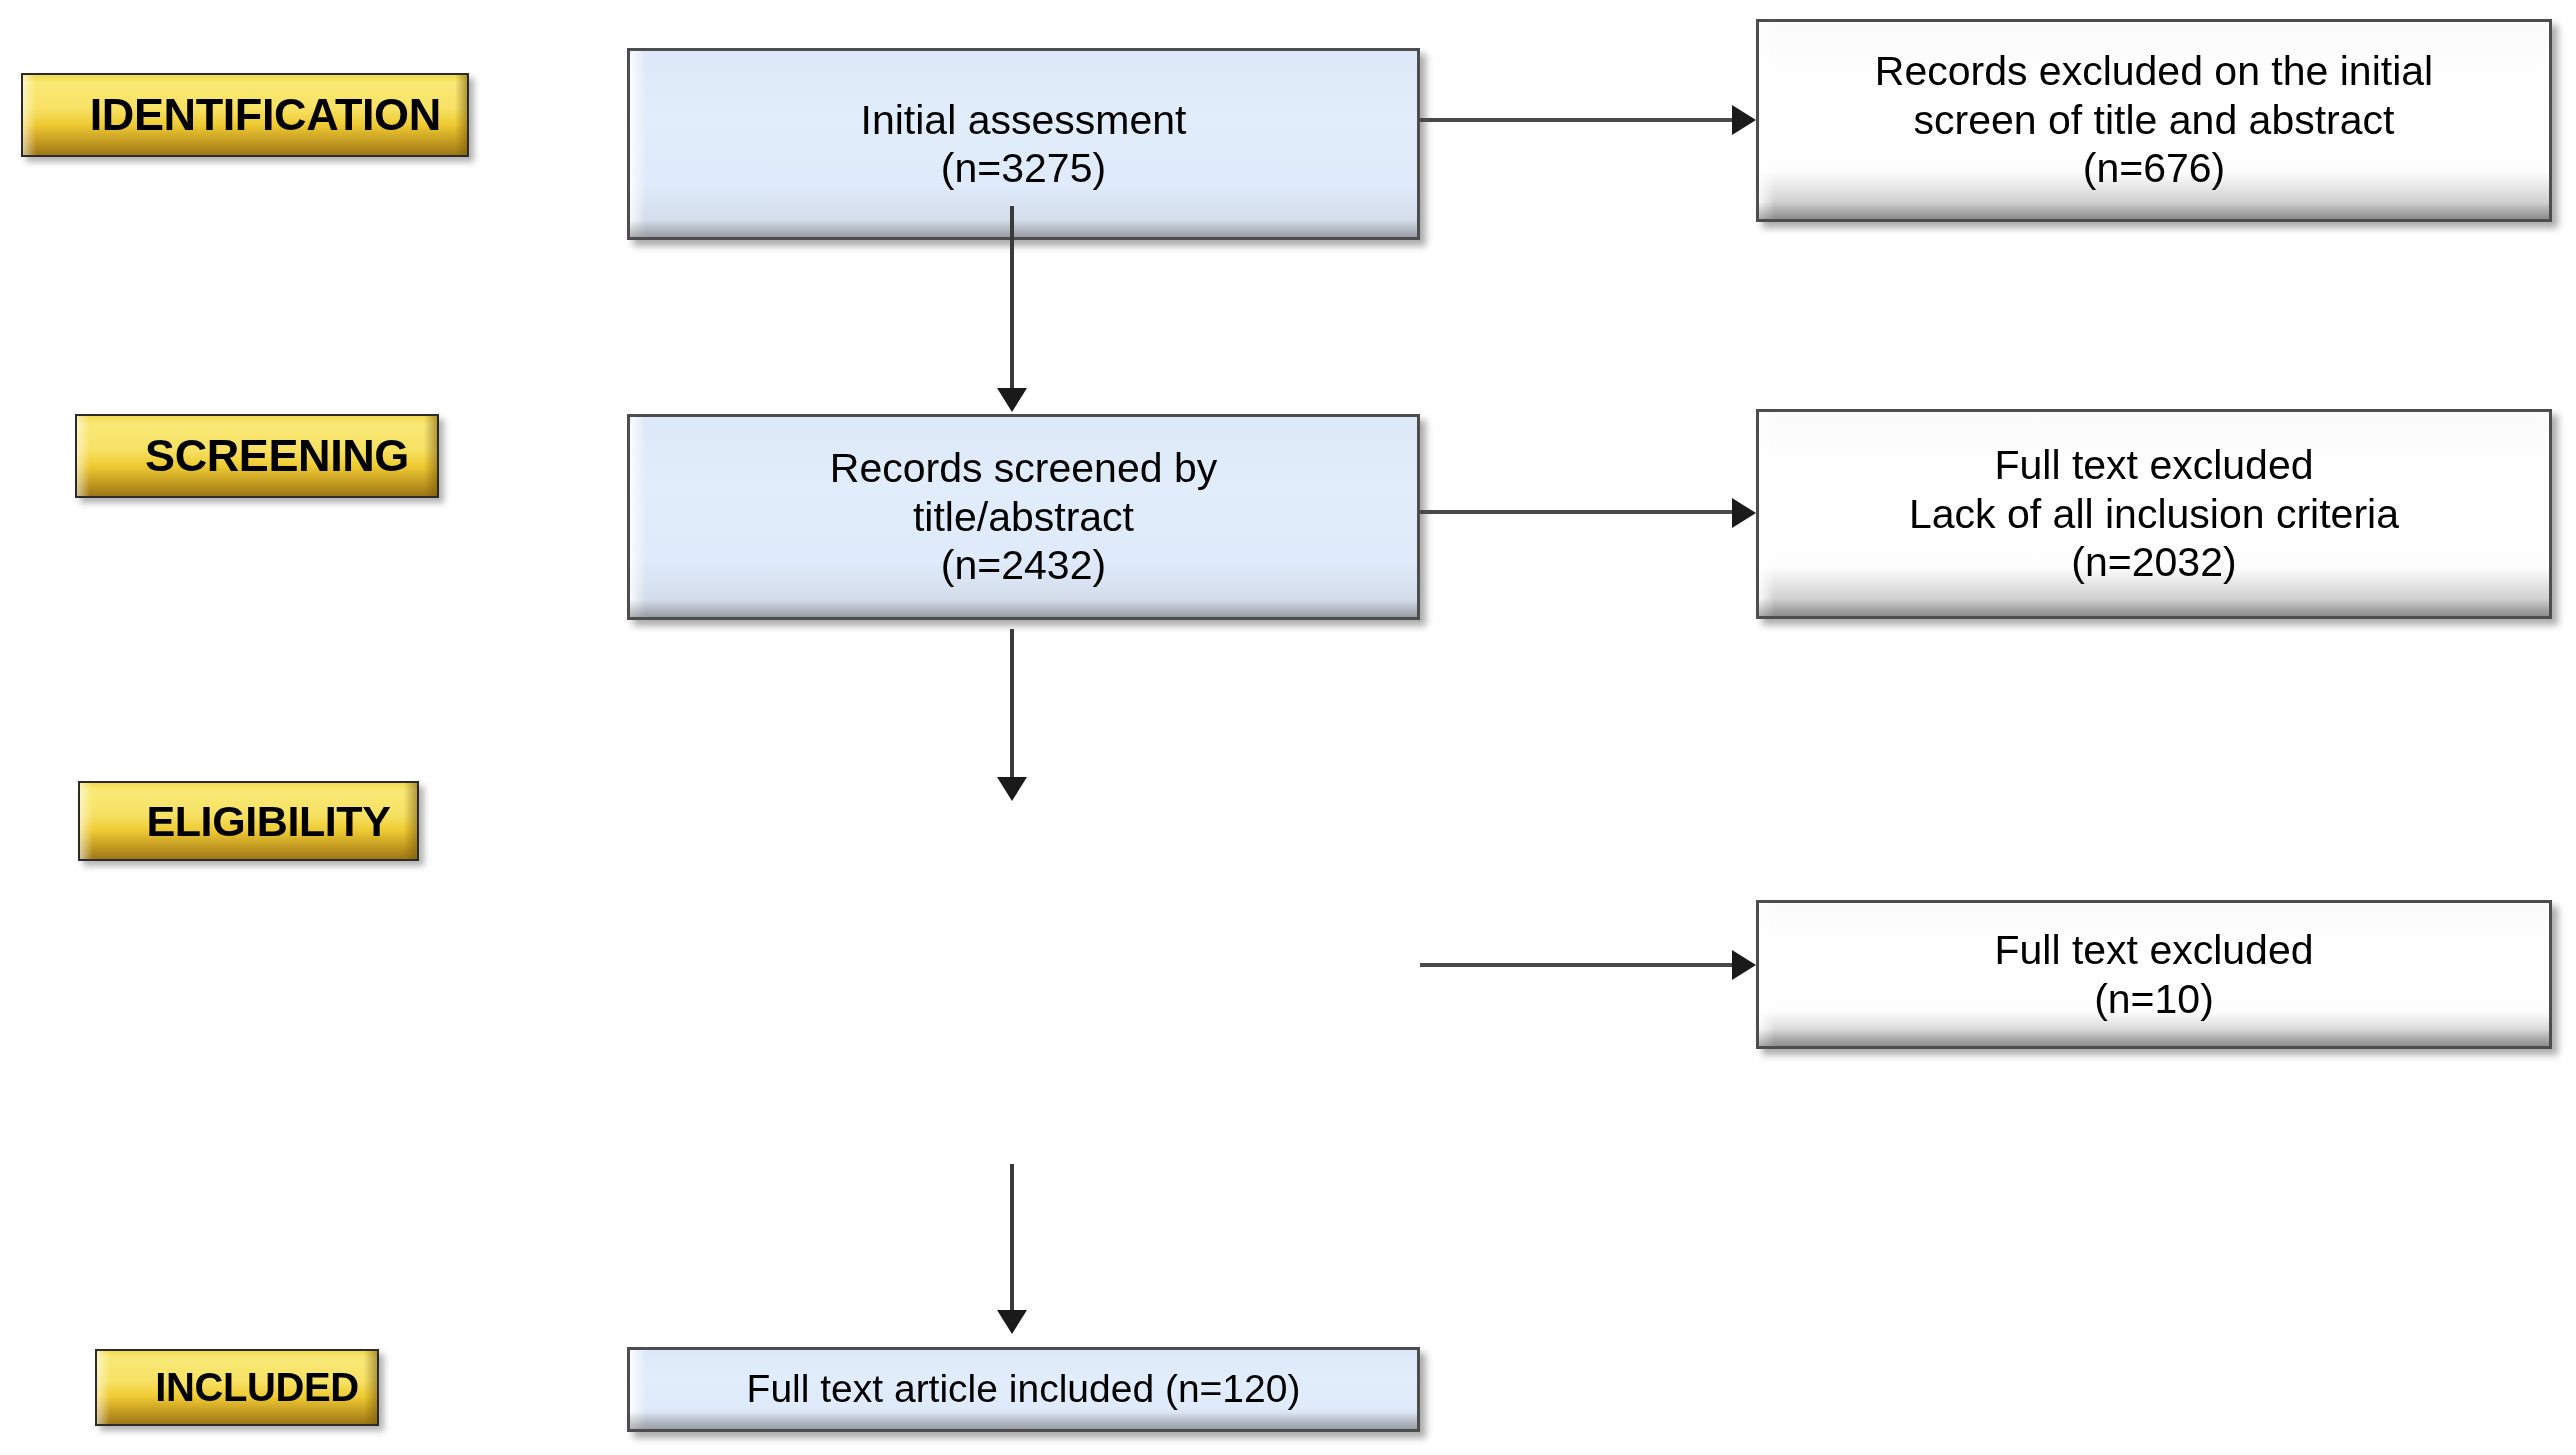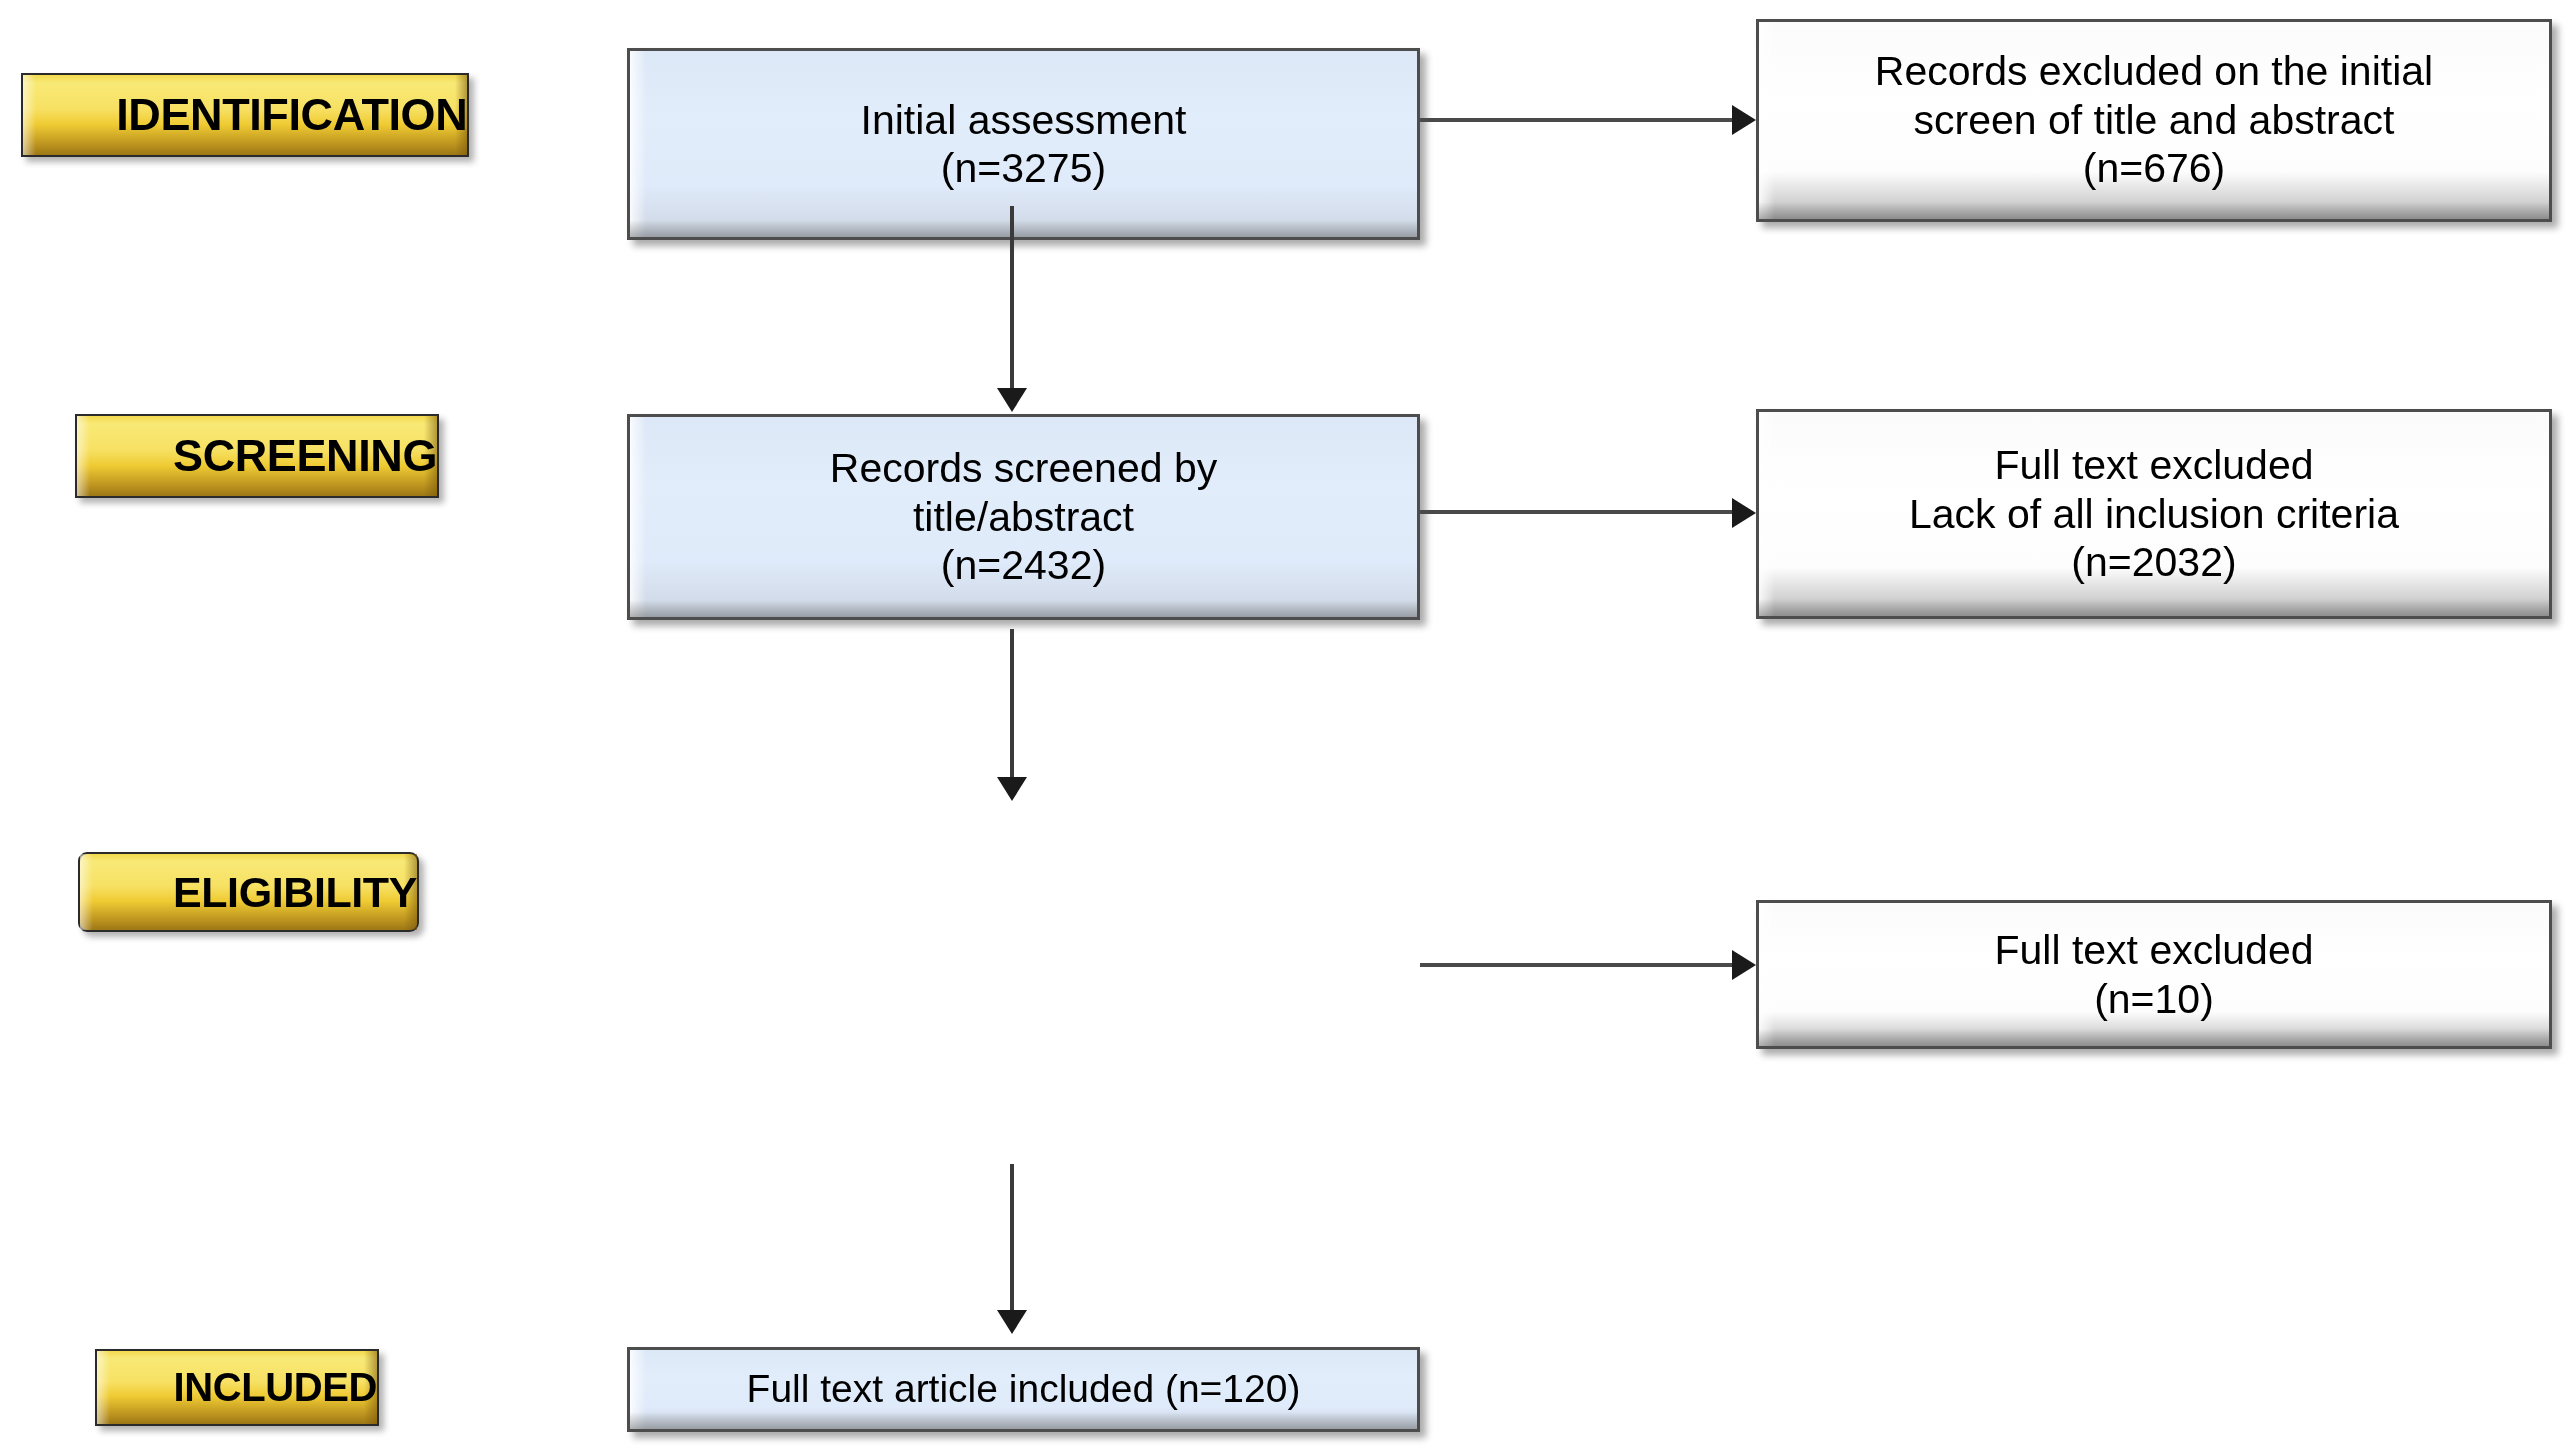--- a/index.html
+++ b/index.html
@@ -26,21 +26,21 @@
     background:
       linear-gradient(to bottom,
         #f3d94e 0%,
         #f8e976 10%,
         #f7e164 42%,
         #efcb33 62%,
         #c39a21 84%,
         #9d7715 100%);
     display: flex;
     align-items: center;
-    justify-content: flex-end;
+    justify-content: center;
     box-shadow: 5px 5px 6.4px rgba(0,0,0,0.30);
     padding-left: 40px;
   }
   .stage-banner::before {
     
     content: "";
     position: absolute;
     left: 0; top: 0; bottom: 0;
     width: 12.8px;
     background: linear-gradient(to right, rgba(255,255,255,0.55), rgba(255,255,255,0));
@@ -141,21 +141,21 @@
 <div id="canvas">
 
   <div class="stage-banner" style="left:21.3px; top:73px; width:448px; height:84px;">
     <span class="stage-banner-label" style="font-size:45px;">IDENTIFICATION</span>
   </div>
 
   <div class="stage-banner" style="left:75px; top:414px; width:364px; height:84px;">
     <span class="stage-banner-label" style="font-size:45px;">SCREENING</span>
   </div>
 
-  <div class="stage-banner" style="left:78px; top:852px; width:341px; height:80px;border-radius:9px;">
+  <div class="stage-banner" style="left:78px; top:781px; width:341px; height:80px;">
     <span class="stage-banner-label" style="font-size:43px;">ELIGIBILITY</span>
   </div>
 
   <div class="stage-banner" style="left:95px; top:1349px; width:284px; height:77px;">
     <span class="stage-banner-label" style="font-size:40px;">INCLUDED</span>
   </div>
 
   <div class="flow-box box-blue" style="left:627px; top:48px; width:793px; height:192px;">
     <span class="inner-bevel"></span>
     <span class="box-text" style="font-size:41px;">

